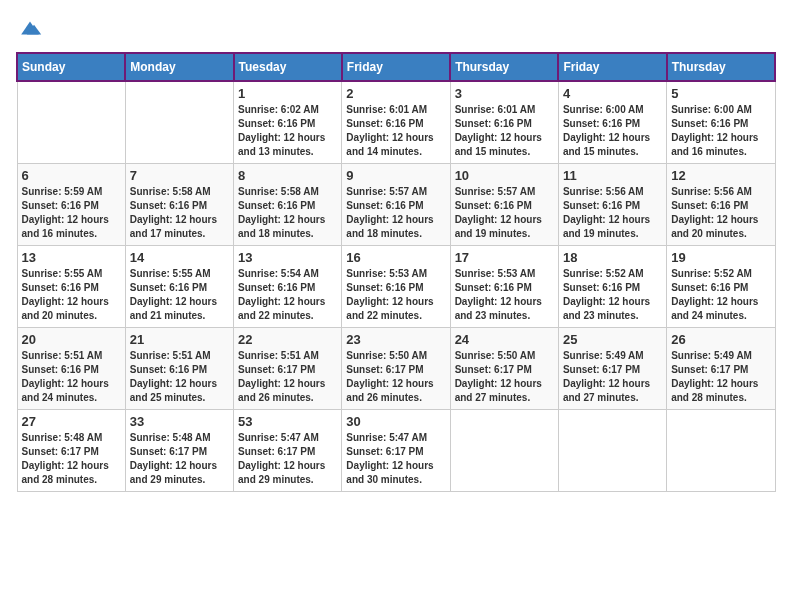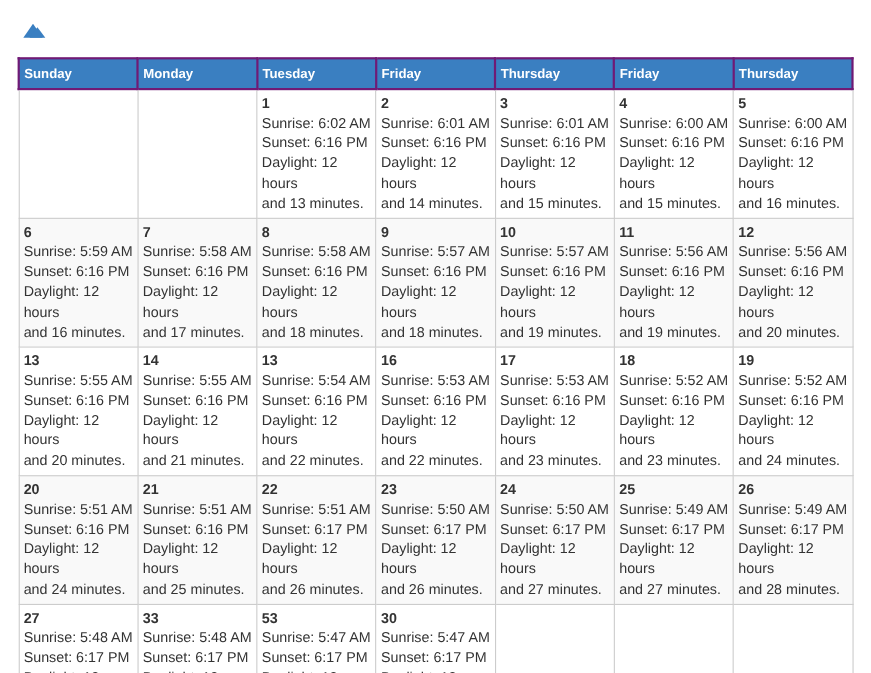--- a/index.html
+++ b/index.html
@@ -74,22 +74,23 @@
     }
     .day-number {
       font-size: 13px;
       font-weight: bold;
       color: #333;
       display: block;
       margin-bottom: 2px;
     }
     .day-info {
       color: #333;
-      font-size: 13px;
+      font-size: 10px;
       line-height: 1.4;
+      font-weight: bold;
     }
     .empty-cell {
       background: #fff !important;
     }
   </style>
 </head>
 <body>
 
 <div class="header">
   <div class="logo">

